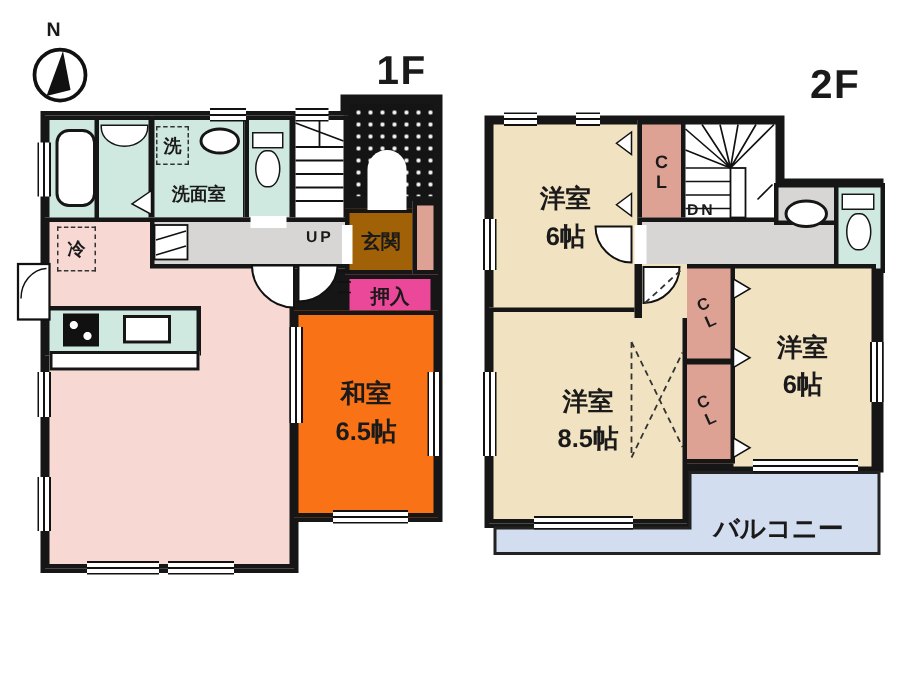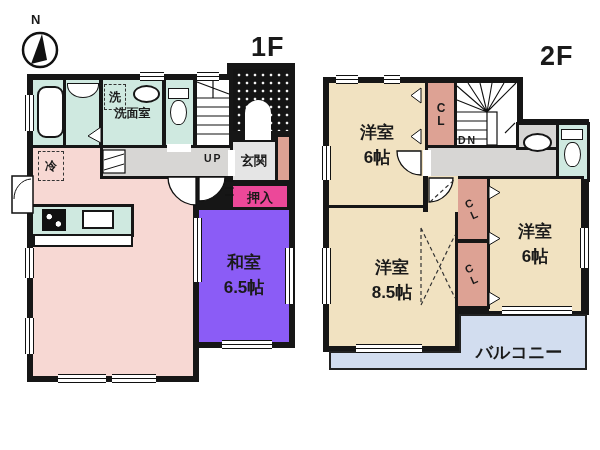--- a/index.html
+++ b/index.html
@@ -56,38 +56,38 @@
 
 <div class="abs t-floor z5" style="left:251px;top:32px;">1F</div>
 <div class="abs t-floor z5" style="left:540px;top:41px;">2F</div>
 
 <div class="porch" style="left:230px;top:66px;width:62px;height:68px;"></div>
 
 <div class="room" style="left:30px;top:77px;width:72px;height:72px;background:#cfe9e0;"></div>
 <div class="abs" style="left:63px;top:80px;width:3px;height:66px;background:#161616;z-index:2;"></div>
 
 <div class="room" style="left:100px;top:77px;width:65px;height:72px;background:#cfe9e0;">
-  <div class="abs t-tiny" style="left:0;right:0;bottom:24px;text-align:center;">洗面室</div>
+  <div class="abs t-tiny" style="left:0;right:0;bottom:8px;text-align:center;">洗面室</div>
 </div>
 
 <div class="room" style="left:163px;top:77px;width:33px;height:72px;background:#cfe9e0;"></div>
 <div class="room" style="left:194px;top:77px;width:38px;height:70px;background:#fff;border-bottom:none;"></div>
 
 <div class="room" style="left:30px;top:145px;width:166px;height:234px;background:#f7d8d3;">
 </div>
 
 <div class="room" style="left:100px;top:145px;width:134px;height:34px;background:#d7d6d4;"></div>
-<div class="room" style="left:230px;top:139px;width:48px;height:44px;background:#e5e5e5;">
+<div class="room" style="left:230px;top:139px;width:48px;height:44px;background:#a16207;">
   <div class="t-small">玄関</div>
 </div>
 <div class="room" style="left:275px;top:134px;width:17px;height:49px;background:#dda294;"></div>
 <div class="room" style="left:230px;top:183px;width:60px;height:30px;background:#ec4899;">
   <div class="t-small">押入</div>
 </div>
-<div class="room" style="left:196px;top:207px;width:96px;height:138px;background:#8b5cf6;">
+<div class="room" style="left:196px;top:207px;width:96px;height:138px;background:#f97316;">
   <div class="t-room">和室</div>
   <div class="t-room">6.5帖</div>
 </div>
 
 <div class="fix" style="left:37px;top:86px;width:27px;height:52px;border-radius:9px;"></div>
 <div class="fix" style="left:67px;top:83px;width:32px;height:15px;border-width:1.5px;border-radius:0 0 55% 55%/0 0 95% 95%;"></div>
 <div class="dashbox t-tiny" style="left:104px;top:84px;width:22px;height:26px;">
   <span>洗</span>
 </div>
 <div class="fix" style="left:133px;top:85px;width:27px;height:18px;border-radius:50%;"></div>

